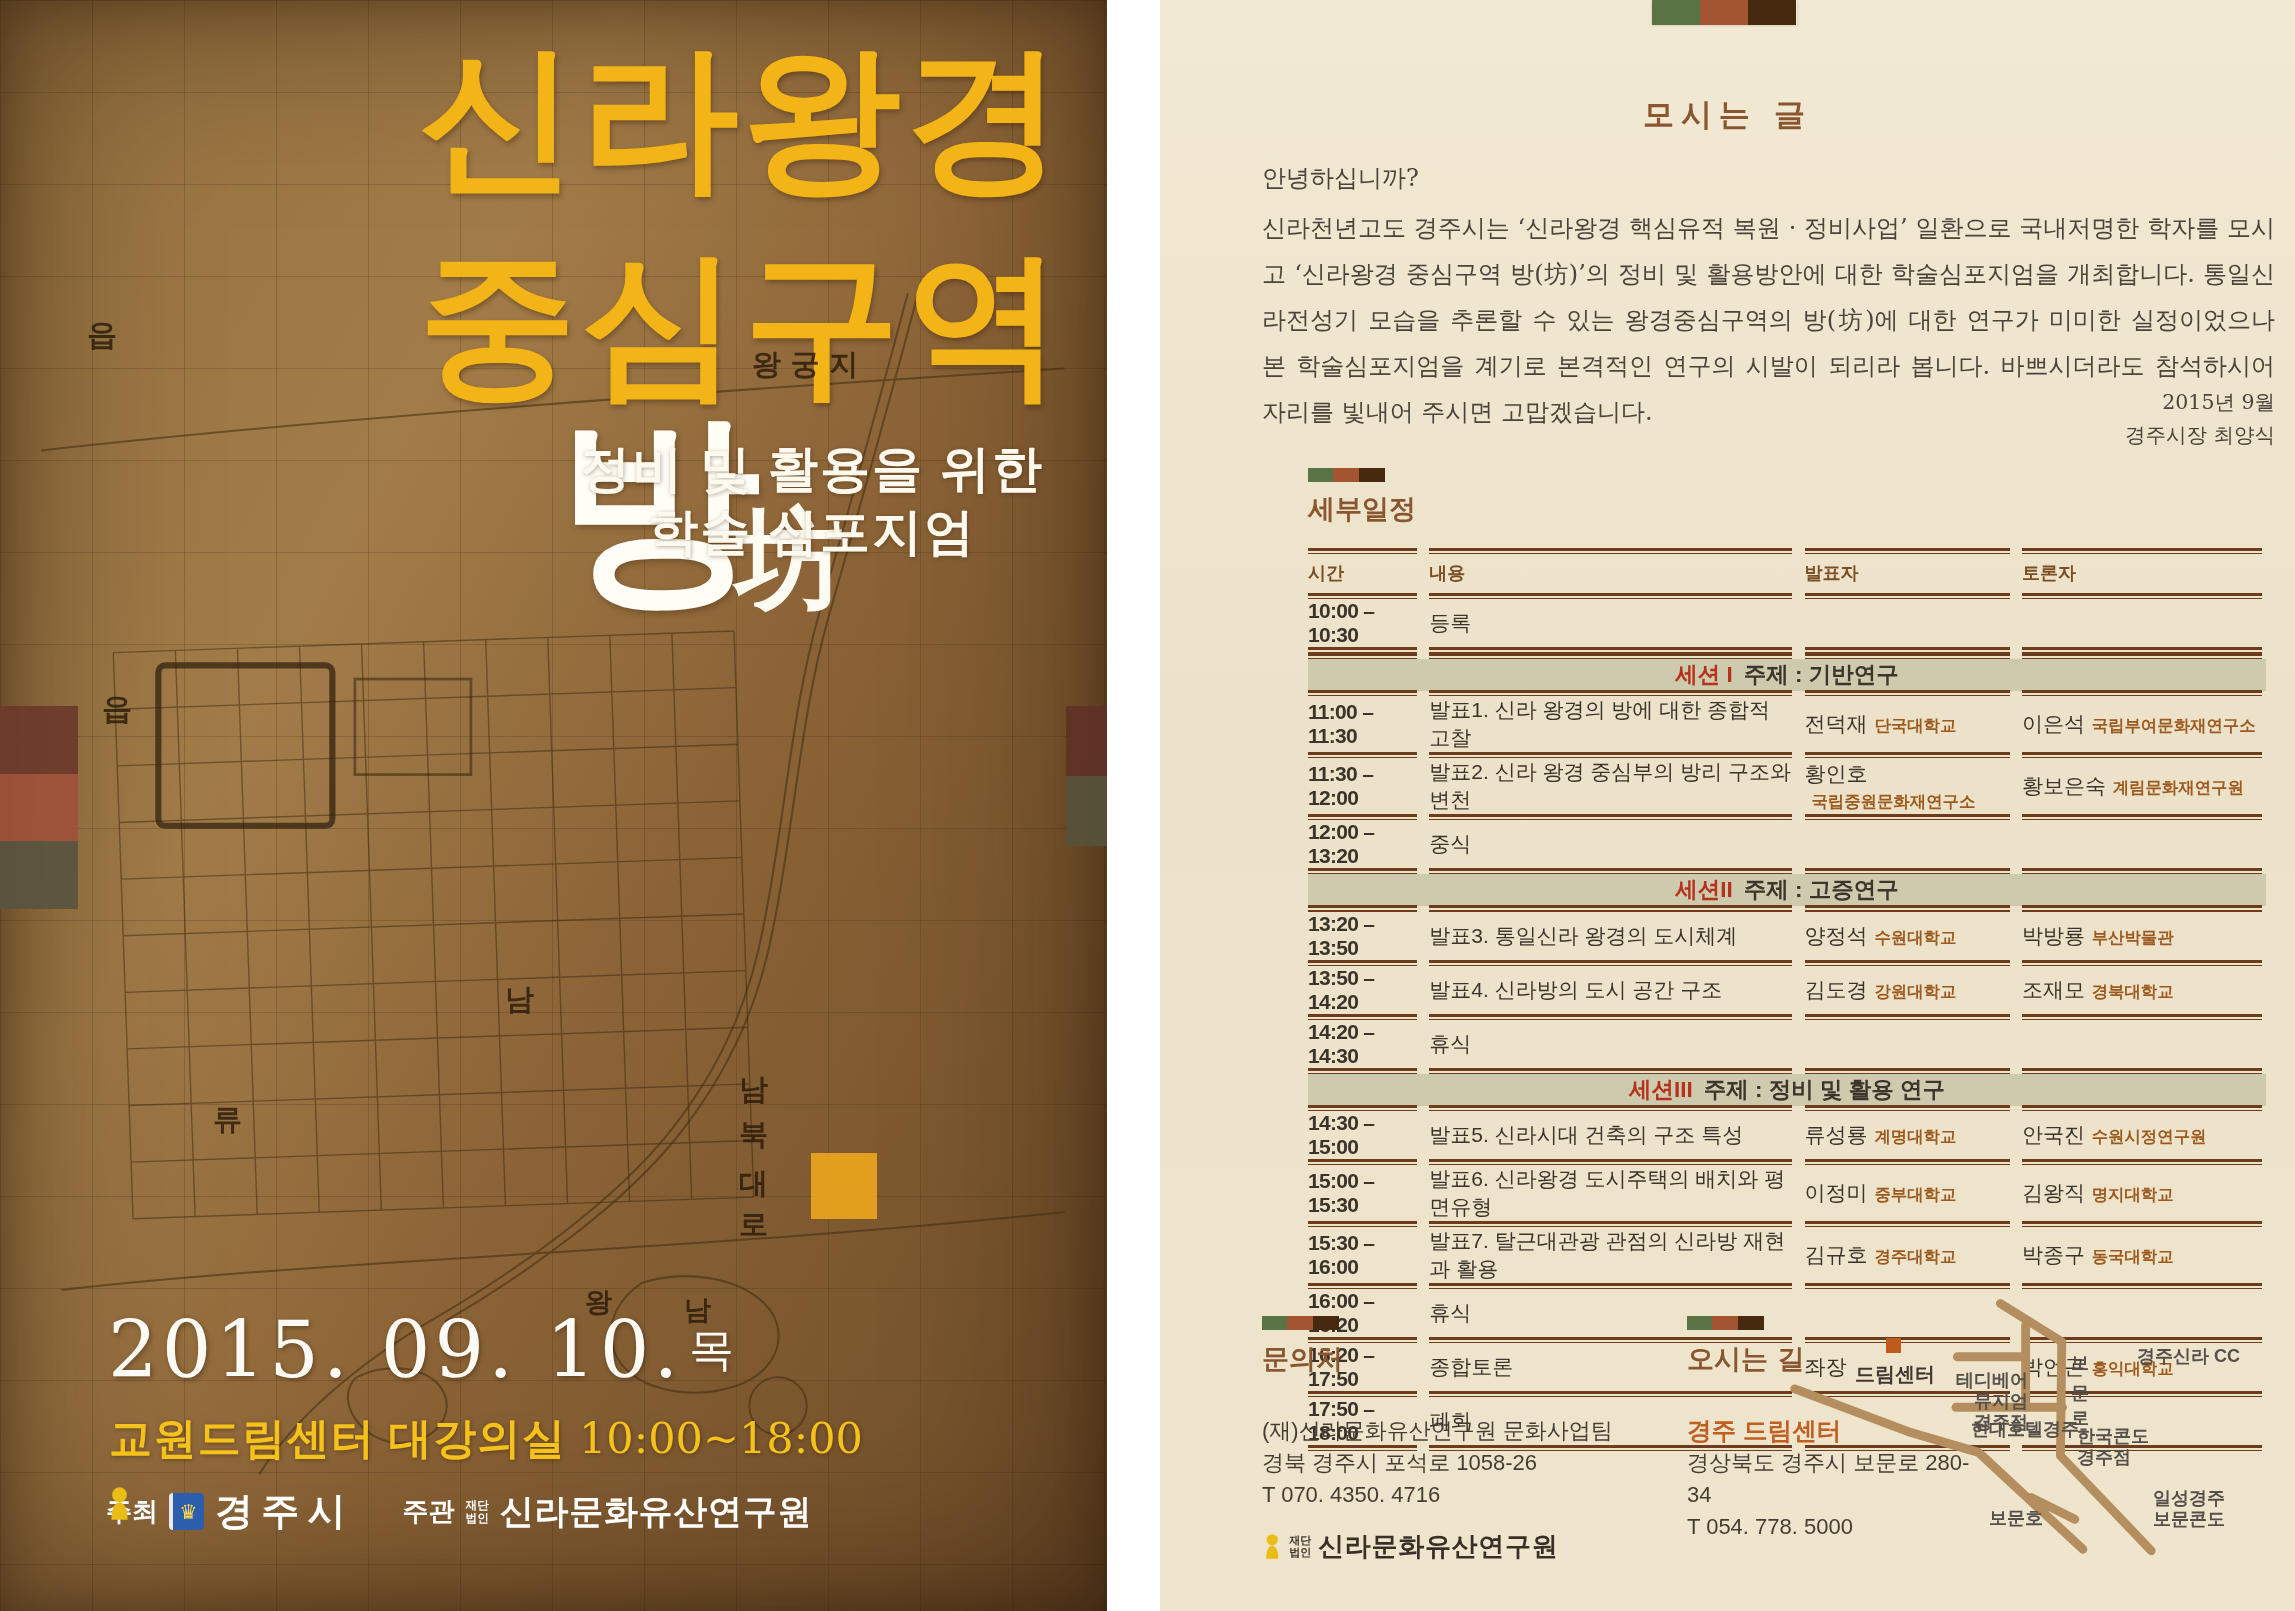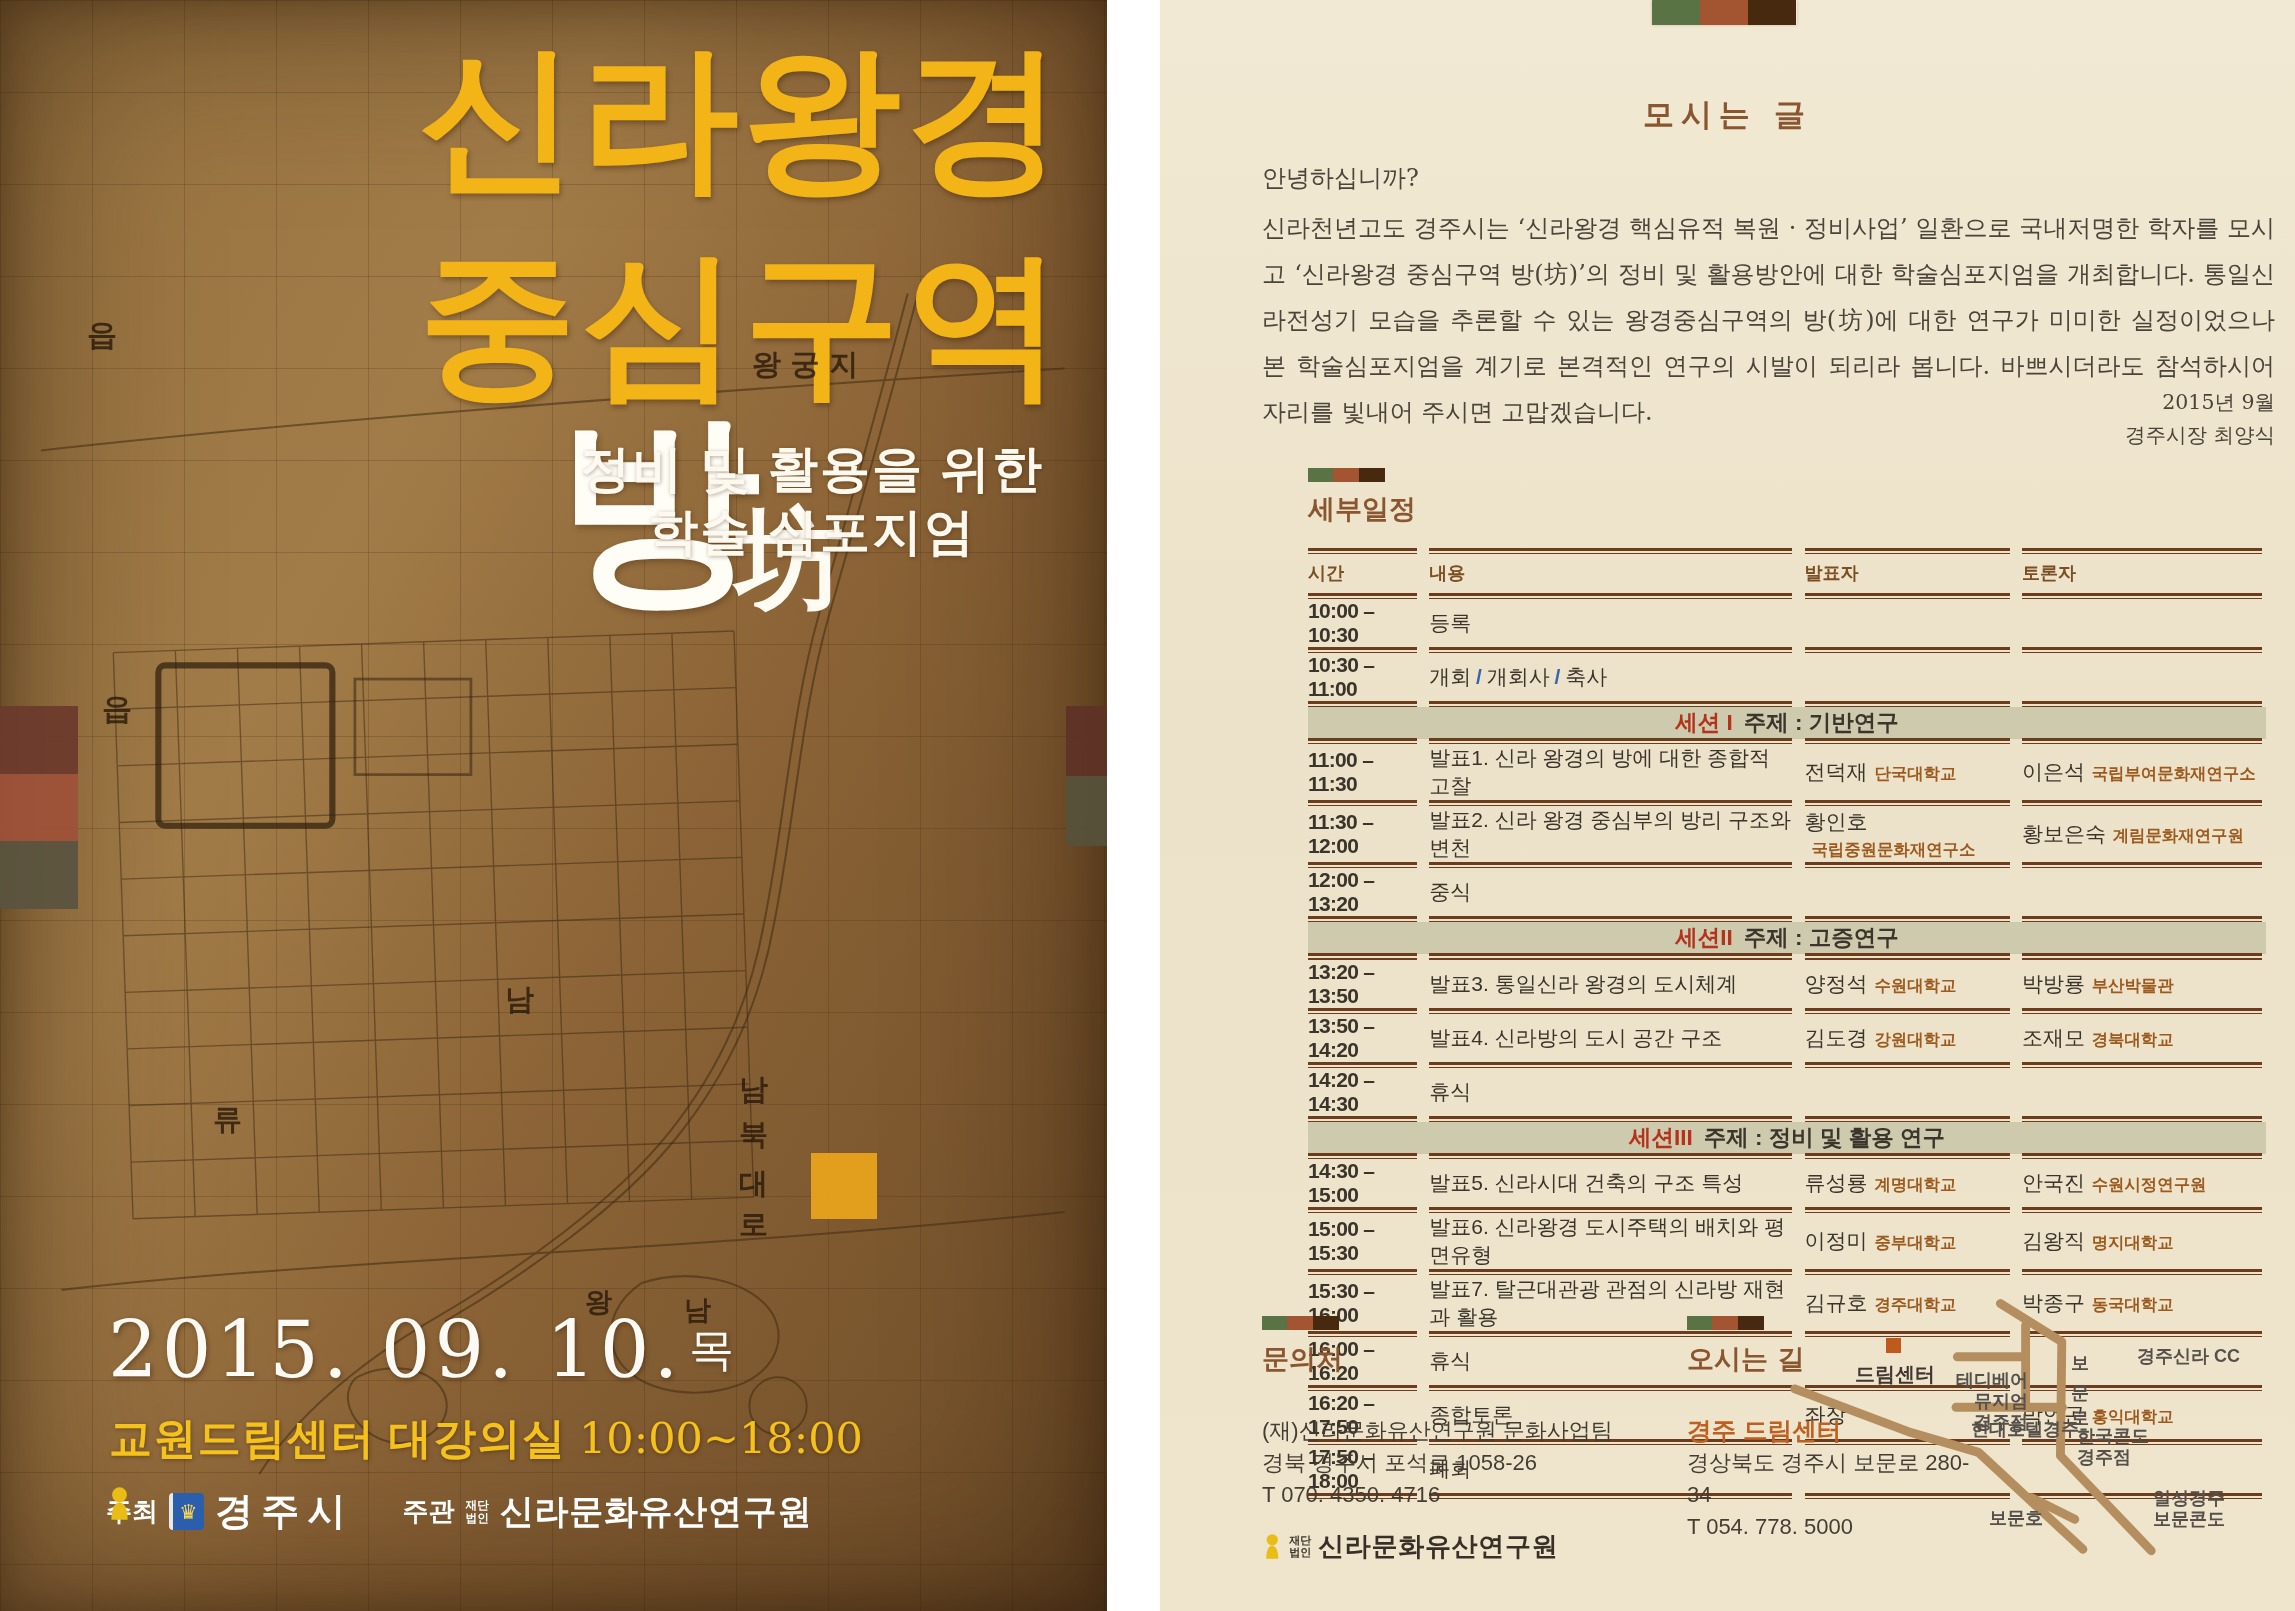--- a/index.html
+++ b/index.html
@@ -225,26 +225,20 @@
           <div class="cell w1">등록</div>
           <div class="cell w2"></div>
           <div class="cell w3"></div>
         </div>
         <div class="rrow">
           <div class="rseg w0"></div>
           <div class="rseg w1"></div>
           <div class="rseg w2"></div>
           <div class="rseg w3"></div>
         </div>
-        <div class="srow">
-          <div class="cell c-time w0">10:30 – 11:00</div>
-          <div class="cell w1">개회<span class="slash">/</span>개회사<span class="slash">/</span>축사</div>
-          <div class="cell w2"></div>
-          <div class="cell w3"></div>
-        </div>
         <div class="rrow">
           <div class="rseg w0"></div>
           <div class="rseg w1"></div>
           <div class="rseg w2"></div>
           <div class="rseg w3"></div>
         </div>
         <div class="band">
           <div class="blabel">세션 I</div>
           <div class="btitle">주제 : 기반연구</div>
         </div>

